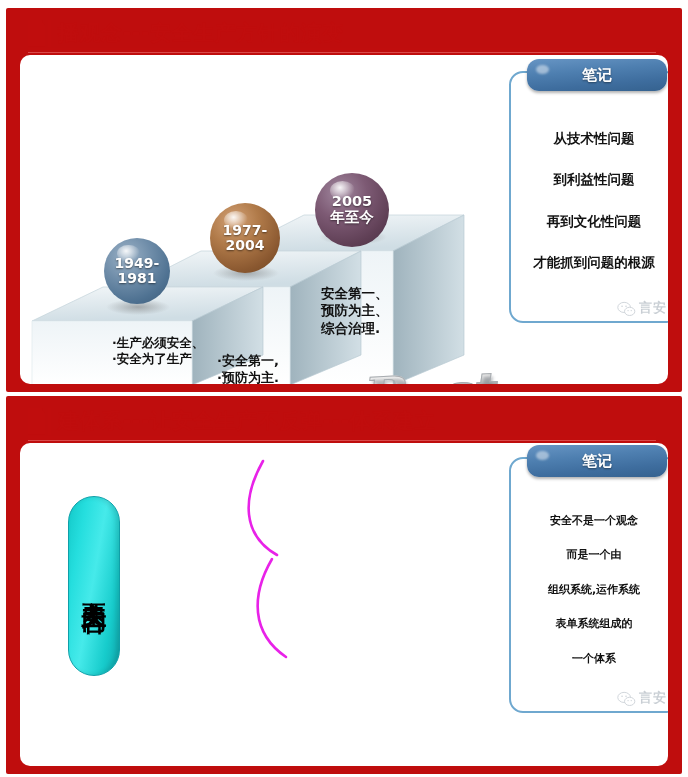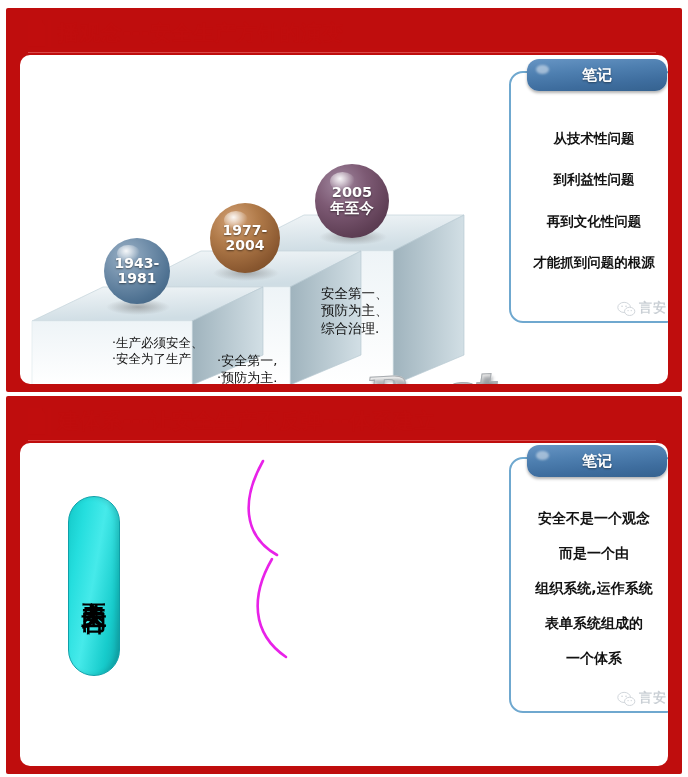--- a/index.html
+++ b/index.html
@@ -94,21 +94,21 @@
   }
   .notes-lines {
     position: absolute; left: 8px; right: 8px; top: 34px; bottom: 26px;
     display: flex; flex-direction: column;
     align-items: center; justify-content: space-evenly;
   }
   .notes-line {
     font-size: 13.5px; font-weight: bold; color: #121212;
     white-space: nowrap;
   }
-  #notes-2 .notes-line { font-size: 14px; }
+  #notes-2 .notes-line { font-size: 11px; }
 
   
   .watermark {
     position: absolute; right: 10px; bottom: 4px;
     display: flex; align-items: flex-end; gap: 3px;
     opacity: .42;
   }
   .wm-icon { width: 19px; height: 16px; display: block; }
   .wm-text {
     font-size: 13px; color: #7f8d9a; font-weight: bold;
@@ -134,27 +134,27 @@
   }
   #sphere-0 {
     left: 84px; top: 183px; width: 66px; height: 66px; font-size: 14px;
     background: radial-gradient(circle at 34% 28%, #9cb2c7 0%, #6f8da9 38%, #4e7191 70%, #3b5a76 100%);
   }
   #sphere-1 {
     left: 190px; top: 148px; width: 70px; height: 70px; font-size: 14px;
     background: radial-gradient(circle at 34% 26%, #d3a277 0%, #b07a49 36%, #8a5830 72%, #6d441f 100%);
   }
   #sphere-2 {
-    left: 295px; top: 109px; width: 74px; height: 74px; font-size: 14.5px;
+    left: 295px; top: 118px; width: 74px; height: 74px; font-size: 14.5px;
     background: radial-gradient(circle at 34% 26%, #a289a0 0%, #7d5a74 36%, #5f3f55 72%, #4a3043 100%);
   }
 
   .step-text {
     position: absolute;
-    font-weight: normal; color: #111111; line-height: 1.28;
+    font-weight: bold; color: #111111; line-height: 1.28;
     white-space: nowrap;
   }
   #step-text-0 { left: 92px; top: 280px; font-size: 12.5px; }
   #step-text-1 { left: 197px; top: 254px; font-size: 13px; margin-top: 44px; }
   #step-text-2 { left: 301px; top: 230px; font-size: 13.5px; }
 
   .best-word {
     position: absolute; left: 345px; top: 308px;
     font-family: "DejaVu Serif", "Liberation Serif", serif;
     font-size: 52px; font-style: italic; font-weight: bold;
@@ -234,21 +234,21 @@
         <polygon points="172,266 243,232 243,300 172,330" fill="url(#sideA)" stroke="#b9cad2" stroke-width="0.7"></polygon>
         <polygon points="12,266 172,266 172,330 12,330" fill="url(#frontA)" stroke="#dfe9ed" stroke-width="0.7"></polygon>
 
         <ellipse cx="118" cy="252" rx="32" ry="8" fill="url(#shadow)"></ellipse>
         <ellipse cx="226" cy="218" rx="33" ry="8" fill="url(#shadow)"></ellipse>
         <ellipse cx="333" cy="182" rx="34" ry="8" fill="url(#shadow)"></ellipse>
       </svg>
 
       <div class="sphere" id="sphere-0">
         <span>
-          <span>1943-</span><br>
+          <span>1949-</span><br>
           <span>1981</span>
         </span>
       </div>
       <div class="sphere" id="sphere-1">
         <span>
           <span>1977-</span><br>
           <span>2004</span>
         </span>
       </div>
       <div class="sphere" id="sphere-2">

